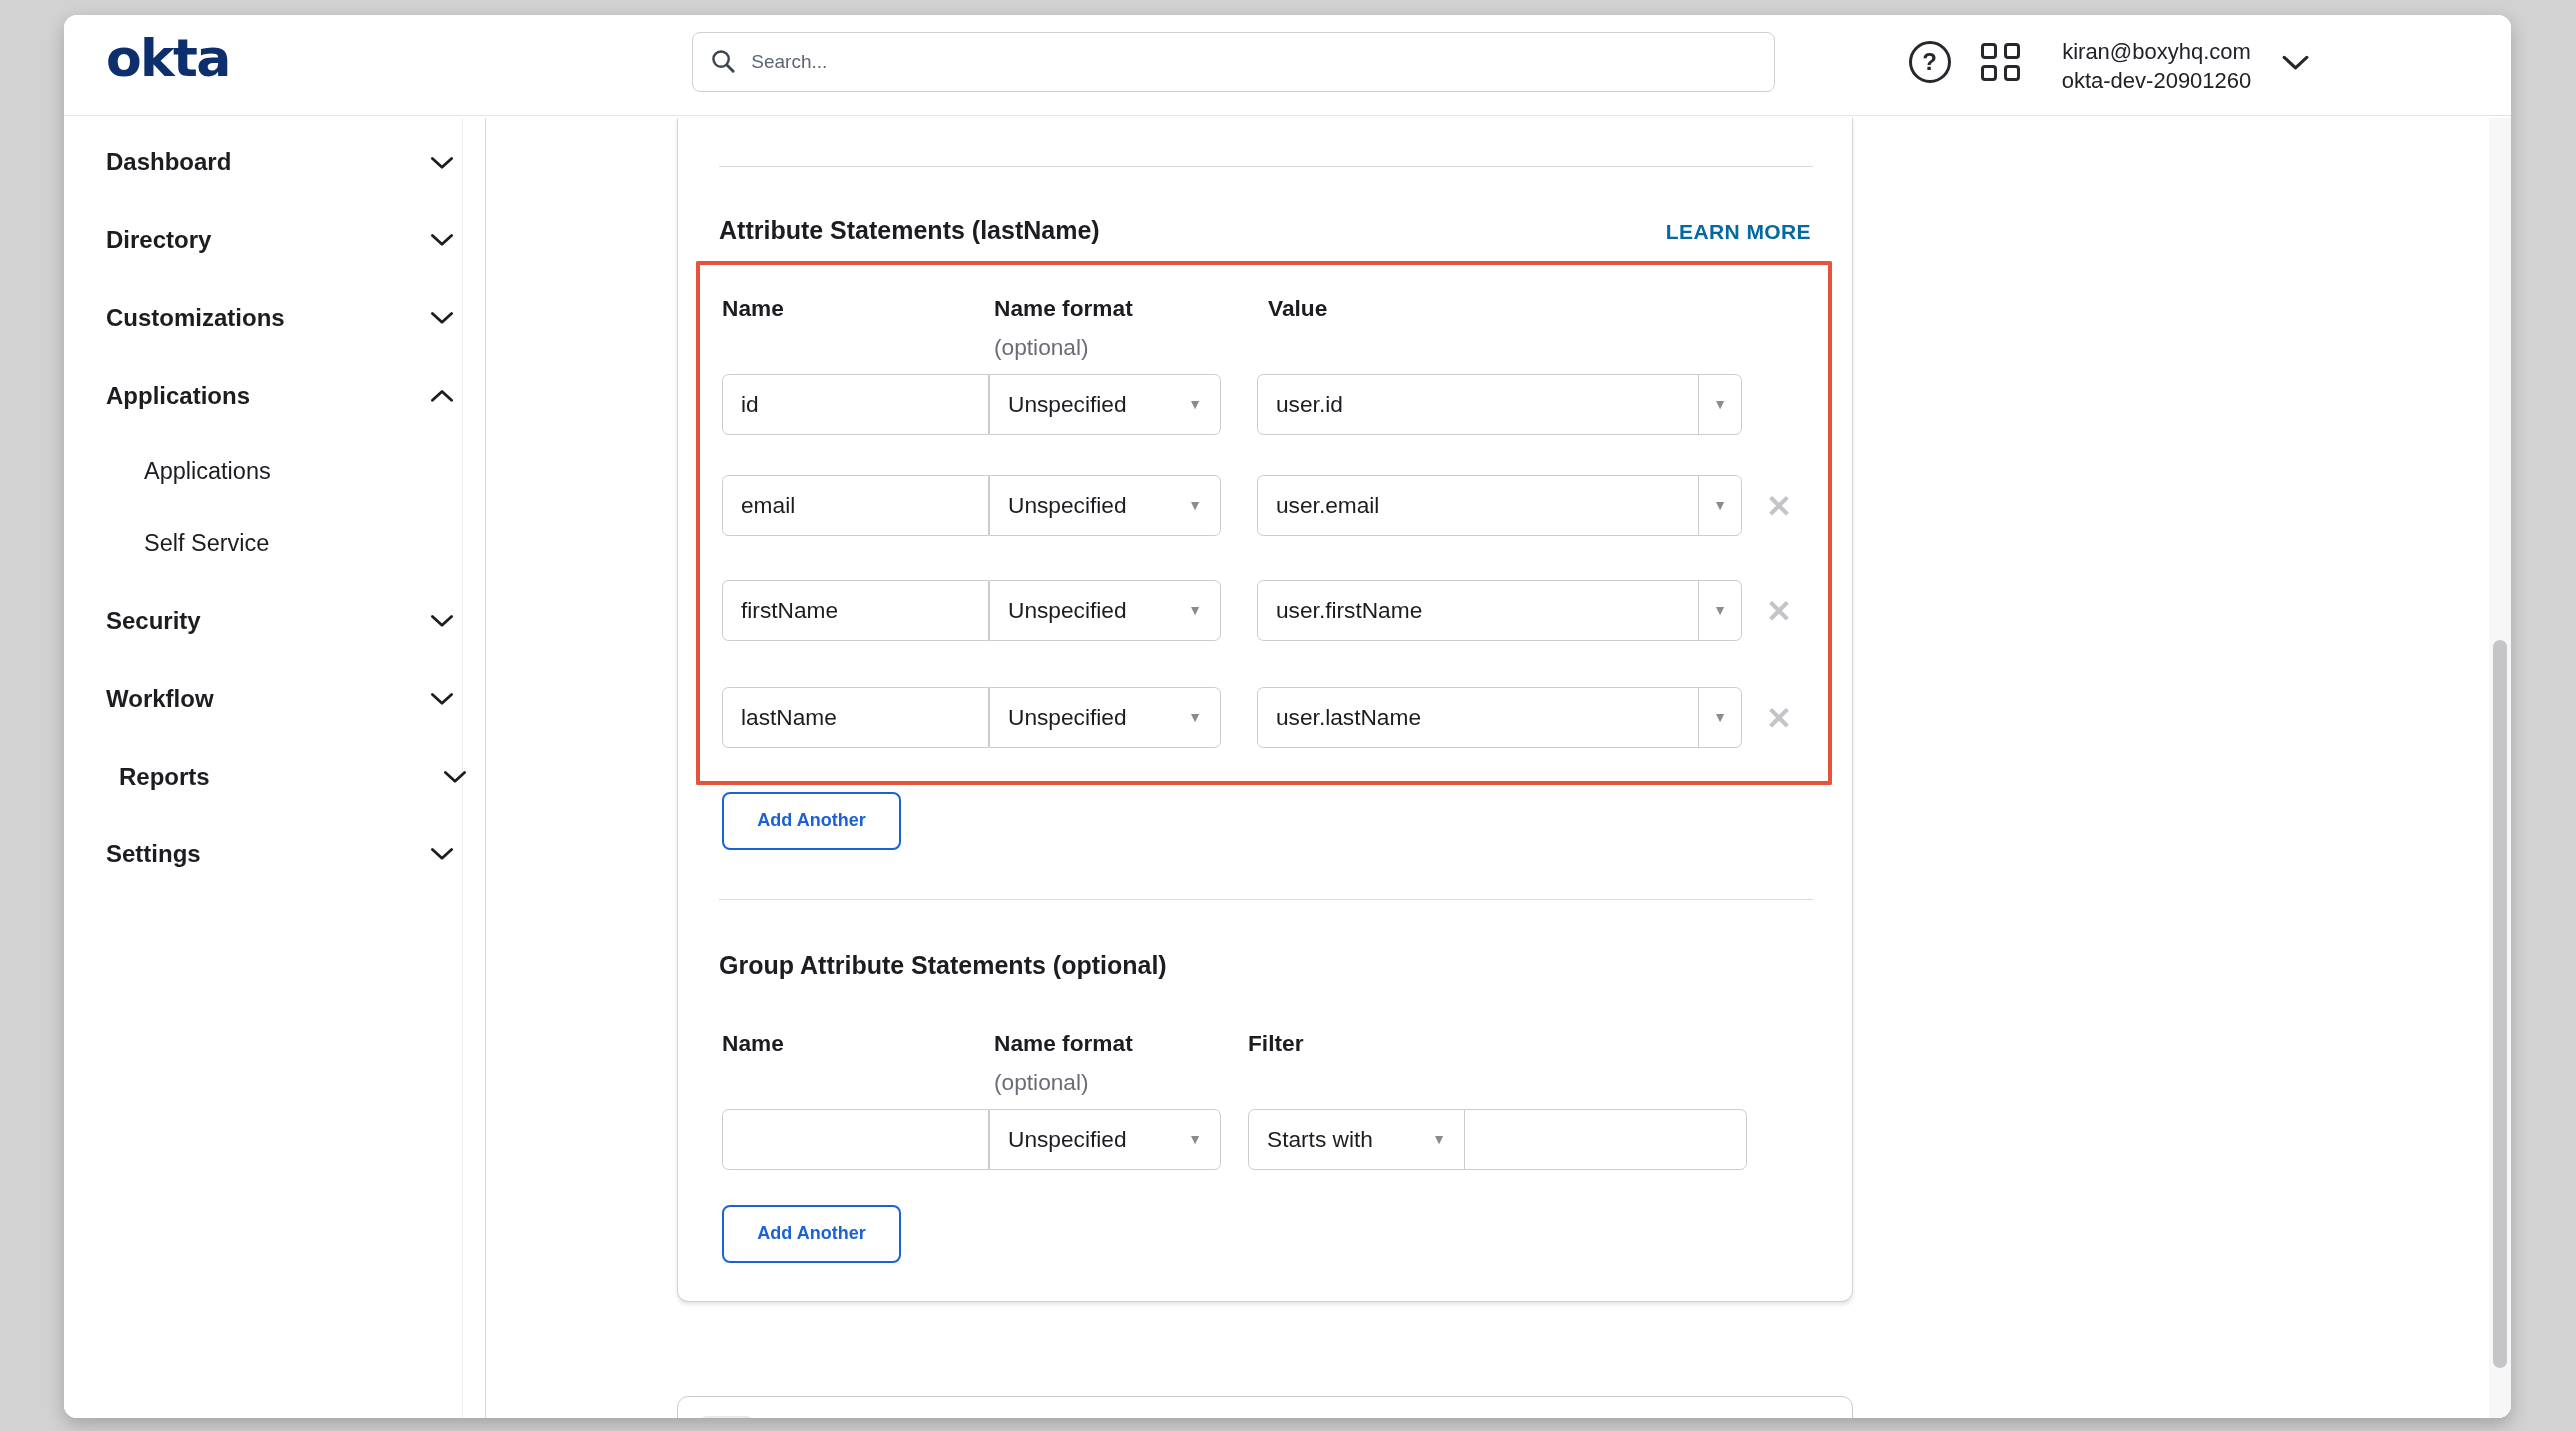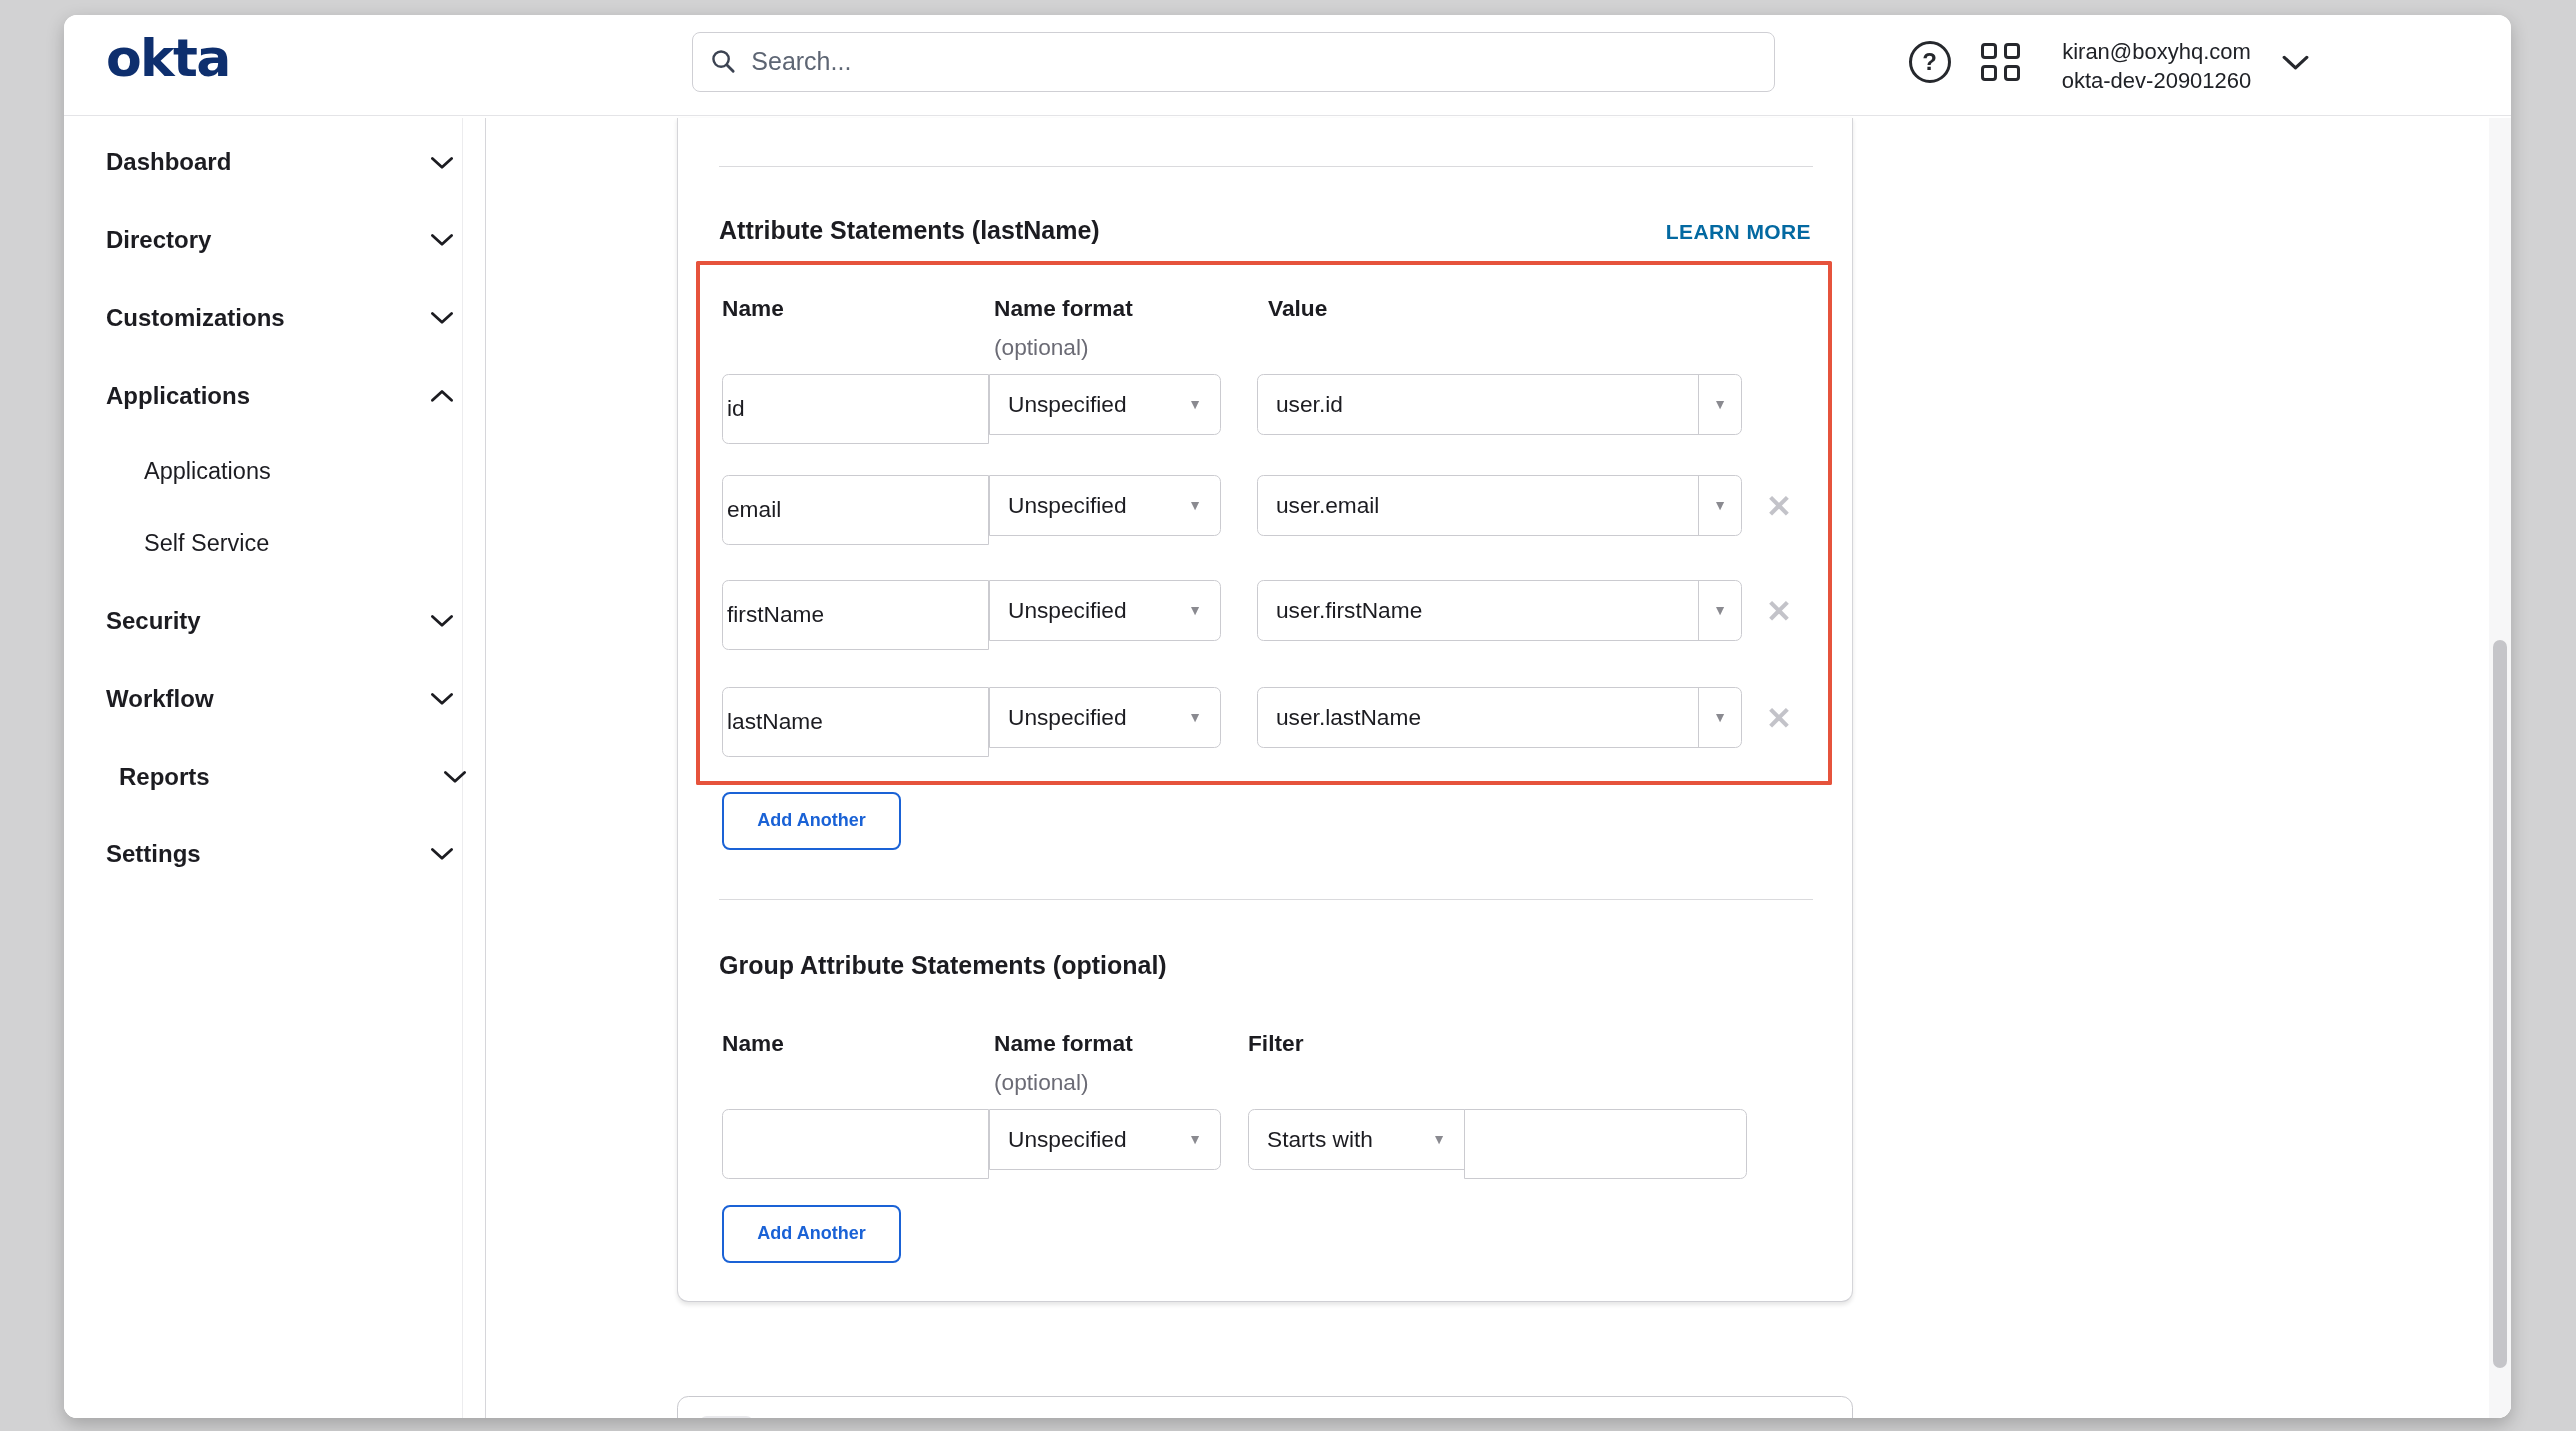--- a/index.html
+++ b/index.html
@@ -10,21 +10,21 @@
     background:#fff;border-radius:13px;box-shadow:0 6.5px 18px rgba(0,0,0,.22);overflow:hidden;}
 
   
   .hdr{position:absolute;left:0;top:0;width:100%;height:101px;background:#fff;
     border-bottom:1.6px solid #e4e4e7;z-index:5;}
   .logo{position:absolute;left:42px;top:13px;font-family:"DejaVu Sans",sans-serif;
     font-weight:800;font-size:52px;letter-spacing:-1.6px;color:#0e2f6e;}
   .search{position:absolute;left:628px;top:17px;width:1083px;height:60px;
     border:1.6px solid #cfcfd4;border-radius:8px;background:#fff;display:flex;align-items:center;padding:0 16px;}
   .search svg{flex:0 0 auto;margin-right:11.3px;}
-  .search input{border:none;outline:none;flex:1;font-size:25px;color:#a16207;
+  .search input{border:none;outline:none;flex:1;font-size:19px;color:#a16207;
     font-family:"Liberation Sans",sans-serif;background:transparent;}
   .search input::placeholder{color:#5d6573;}
   .hicon{position:absolute;top:25px;width:45px;height:45px;display:flex;align-items:center;justify-content:center;}
   .help-circle{width:42px;height:42px;border:3.2px solid #26282d;border-radius:50%;
     display:flex;align-items:center;justify-content:center;font-size:24px;font-weight:700;color:#26282d;}
   .grid-ic{display:grid;grid-template-columns:16px 16px;grid-template-rows:16px 16px;gap:6.5px;}
   .grid-ic div{border:3.2px solid #26282d;border-radius:4px;}
   .acct{position:absolute;left:1981px;top:18px;width:223px;height:66px;
     display:flex;flex-direction:column;align-items:center;justify-content:center;cursor:default;}
   .acct .l1,.acct .l2{font-size:22px;color:#202227;line-height:29px;white-space:nowrap;}
@@ -49,22 +49,22 @@
   .divider{position:absolute;left:41px;width:1094px;height:1.6px;background:#dadadd;}
   .sect-title{position:absolute;left:41px;font-size:25px;font-weight:700;color:#1c1c21;}
   .learn-more{position:absolute;right:41px;font-size:21px;font-weight:600;letter-spacing:0.4px;
     color:#0369a1;cursor:pointer;text-decoration:none;}
   .redbox{position:absolute;left:18px;top:143px;width:1136px;height:524px;
     border:4px solid #e6533c;border-radius:1.6px;pointer-events:none;}
   .colhdr{position:absolute;font-size:22.7px;font-weight:700;color:#1c1c21;}
   .colnote{position:absolute;font-size:22.7px;font-weight:400;color:#6b6b75;}
 
   .attr-row{position:absolute;left:0;width:1176px;height:61px;}
-  .txt{position:absolute;height:70px;border:1.6px solid #cbcbd0;background:#fff;
-    font-size:22.7px;color:#1c1c21;padding:0 4px;font-family:"Liberation Sans",sans-serif;outline:none;}
+  .txt{position:absolute;height:61px;border:1.6px solid #cbcbd0;background:#fff;
+    font-size:22.7px;color:#1c1c21;padding:0 18px;font-family:"Liberation Sans",sans-serif;outline:none;}
   .name-in{left:44px;width:267px;border-radius:6.5px 0 0 6.5px;}
   .sel{position:absolute;height:61px;border:1.6px solid #cbcbd0;background:#fff;display:flex;
     align-items:center;padding:0 18px;font-size:22.7px;color:#1c1c21;cursor:pointer;}
   .fmt-sel{left:311px;width:232px;border-radius:0 6.5px 6.5px 0;}
   .sel .caret,.combo-arrow{color:#8a8a90;font-size:13.8px;}
   .sel .caret{margin-left:auto;}
   .combo{position:absolute;left:579px;width:485px;height:61px;border:1.6px solid #cbcbd0;
     border-radius:6.5px;background:#fff;display:flex;align-items:center;cursor:text;}
   .combo-text{flex:1;padding:0 18px;font-size:22.7px;color:#1c1c21;}
   .combo-arrowbox{width:43px;height:100%;border-left:1.6px solid #cbcbd0;display:flex;

